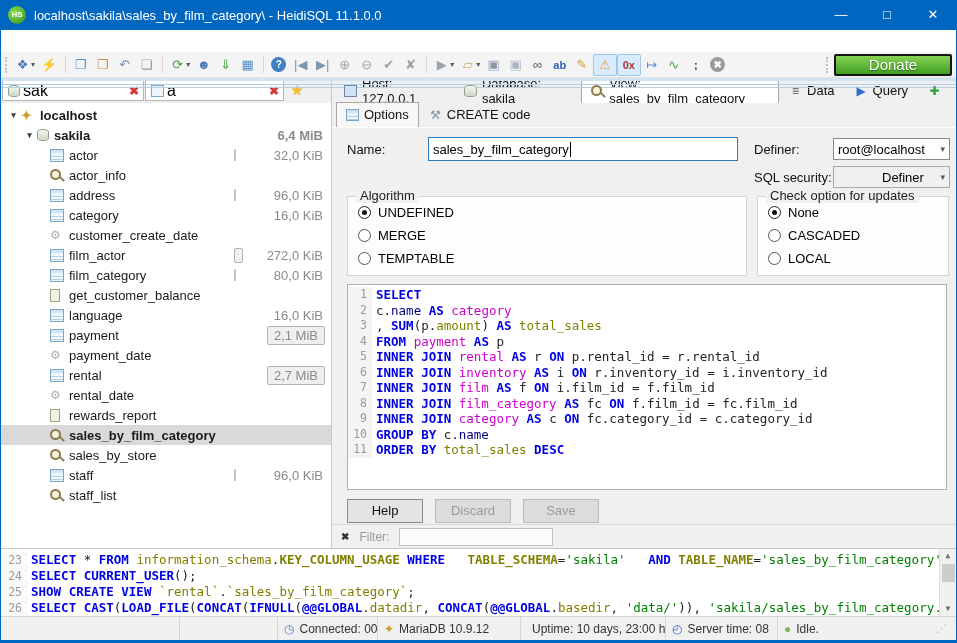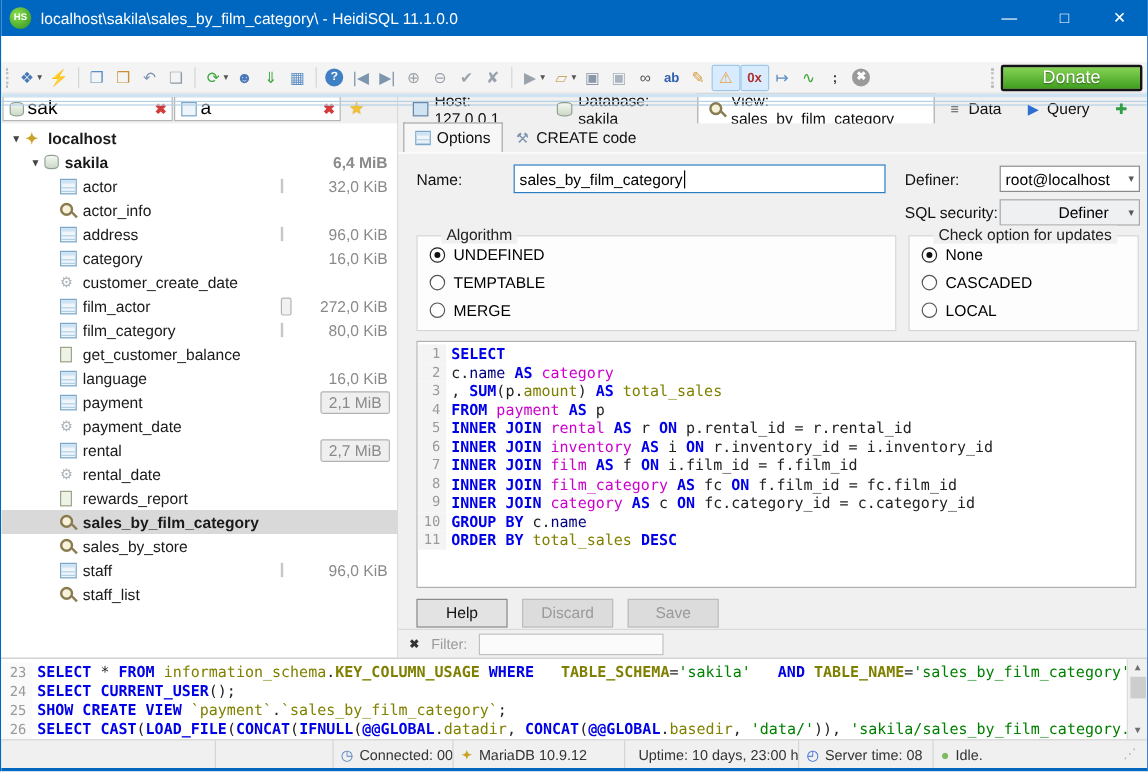--- a/index.html
+++ b/index.html
@@ -101,21 +101,21 @@
   .flabel { position:absolute; font-size:13px; color:#111; }
   .textfield { position:absolute; left:96px; top:9px; width:310px; height:24px; background:#fff;
                border:1px solid #2a7cc0; font-size:13px; padding:3px 4px; display:flex; align-items:center; }
   .caret { width:1px; height:15px; background:#000; margin-left:1px; }
   .combo { position:absolute; height:22px; background:#fff; border:1px solid #8a8a8a; font-size:13px;
            display:flex; align-items:center; padding:0 4px; }
   .combo .cdd { margin-left:auto; font-size:9px; color:#555; }
   .combo.gray { background:#eef0f2; border-color:#a8a8a8; }
 
   .gbox { position:absolute; border:1px solid #d4d4d4; background:#fdfdfd; }
-  .gtitle { position:absolute; top:-9px; left:20px; background:#f0f0f0; padding:0 4px; font-size:13px; color:#222; }
+  .gtitle { position:absolute; top:-9px; left:8px; background:#f0f0f0; padding:0 4px; font-size:13px; color:#222; }
   .opt { display:flex; align-items:center; gap:7px; margin:8px 0 0 10px; font-size:13px; }
   .radio { width:13px; height:13px; border:1px solid #555; border-radius:50%; background:#fff; position:relative; flex:none; }
   .opt.on .radio { border-color:#222; }
   .opt.on .radio::after { content:""; position:absolute; left:3px; top:3px; width:5px; height:5px; background:#111; border-radius:50%; }
 
   .editor { position:absolute; left:15px; width:600px; top:156px; height:206px; background:#fff;
             border:1px solid #b0b0b0; overflow:hidden;
             font-family:"DejaVu Sans Mono","Liberation Mono",monospace; font-size:12.5px; padding-top:2px; }
   .cline { display:flex; height:15.5px; line-height:15.5px; }
   .lnum { width:24px; flex:none; text-align:right; padding-right:5px; color:#9a9a9a; background:#f4f4f4; font-size:11.5px; }
@@ -524,25 +524,25 @@
         <div class="gbox" style="left:15px;top:68px;width:400px;height:80px;">
           <span class="gtitle">Algorithm</span>
           <div>
 
           <div class="opt on">
                 <span class="radio"></span>
                 <span>UNDEFINED</span>
               </div>
               <div class="opt">
                 <span class="radio"></span>
-                <span>TEMPTABLE</span>
+                <span>MERGE</span>
               </div>
               <div class="opt">
                 <span class="radio"></span>
-                <span>MERGE</span>
+                <span>TEMPTABLE</span>
               </div>
             </div>
         </div>
 
         <div class="gbox" style="left:425px;top:68px;width:192px;height:80px;">
           <span class="gtitle">Check option for updates</span>
           <div>
 
           <div class="opt on">
                 <span class="radio"></span>
@@ -626,21 +626,21 @@
     <div class="cline">
           <span class="lnum">23</span>
           <span class="ltext"><span class="tk-kw">SELECT</span><span class="tk-def"> * </span><span class="tk-kw">FROM</span><span class="tk-def"> </span><span class="tk-id">information_schema</span><span class="tk-def">.</span><span class="tk-idb">KEY_COLUMN_USAGE</span><span class="tk-def"> </span><span class="tk-kw">WHERE</span><span class="tk-def">   </span><span class="tk-idb">TABLE_SCHEMA</span><span class="tk-def">=</span><span class="tk-str">'sakila'</span><span class="tk-def">   </span><span class="tk-kw">AND</span><span class="tk-def"> </span><span class="tk-idb">TABLE_NAME</span><span class="tk-def">=</span><span class="tk-str">'sales_by_film_category'</span></span>
         </div>
         <div class="cline">
           <span class="lnum">24</span>
           <span class="ltext"><span class="tk-kw">SELECT</span><span class="tk-def"> </span><span class="tk-kw">CURRENT_USER</span><span class="tk-def">();</span></span>
         </div>
         <div class="cline">
           <span class="lnum">25</span>
-          <span class="ltext"><span class="tk-kw">SHOW CREATE VIEW</span><span class="tk-def"> </span><span class="tk-id">`payment`</span><span class="tk-def">.</span><span class="tk-id">`sales_by_film_category`</span><span class="tk-def">;</span></span>
+          <span class="ltext"><span class="tk-kw">SHOW CREATE VIEW</span><span class="tk-def"> </span><span class="tk-id">`rental`</span><span class="tk-def">.</span><span class="tk-id">`sales_by_film_category`</span><span class="tk-def">;</span></span>
         </div>
         <div class="cline">
           <span class="lnum">26</span>
           <span class="ltext"><span class="tk-kw">SELECT</span><span class="tk-def"> </span><span class="tk-kw">CAST</span><span class="tk-def">(</span><span class="tk-kw">LOAD_FILE</span><span class="tk-def">(</span><span class="tk-kw">CONCAT</span><span class="tk-def">(</span><span class="tk-kw">IFNULL</span><span class="tk-def">(</span><span class="tk-kw">@@GLOBAL</span><span class="tk-def">.</span><span class="tk-id">datadir</span><span class="tk-def">, </span><span class="tk-kw">CONCAT</span><span class="tk-def">(</span><span class="tk-kw">@@GLOBAL</span><span class="tk-def">.</span><span class="tk-id">basedir</span><span class="tk-def">, </span><span class="tk-str">'data/'</span><span class="tk-def">)), </span><span class="tk-str">'sakila/sales_by_film_category.frm'</span></span>
         </div>
       </div>
     <div class="vsb">
       <span class="arr">▲</span>
       <span class="thumb"></span>
       <span class="arr">▼</span>

